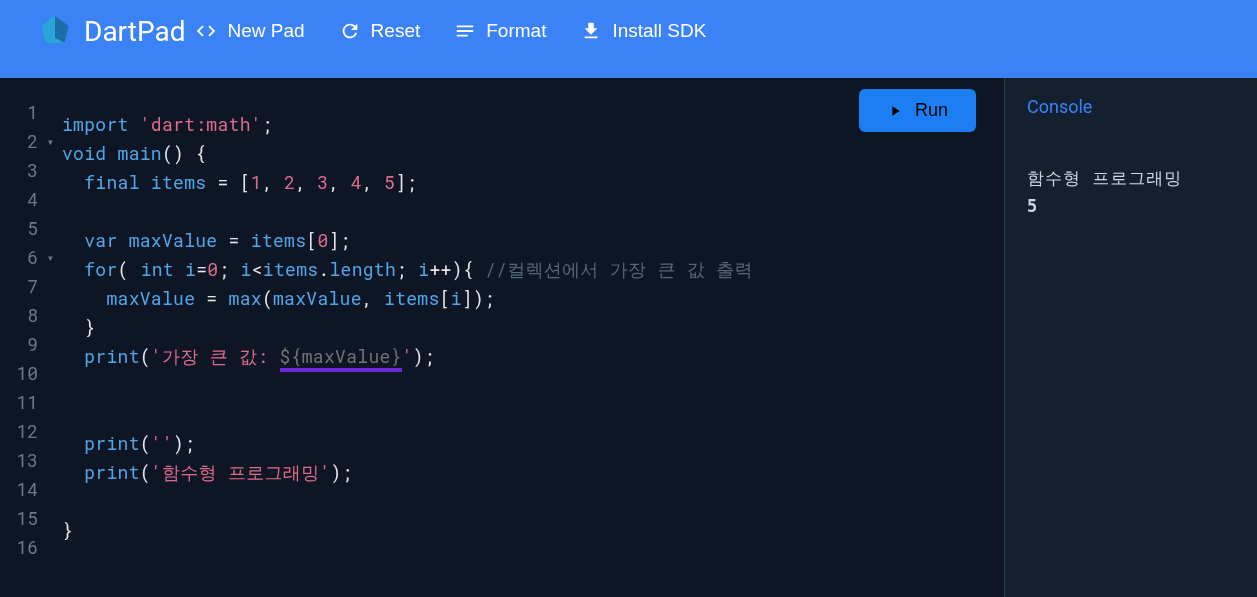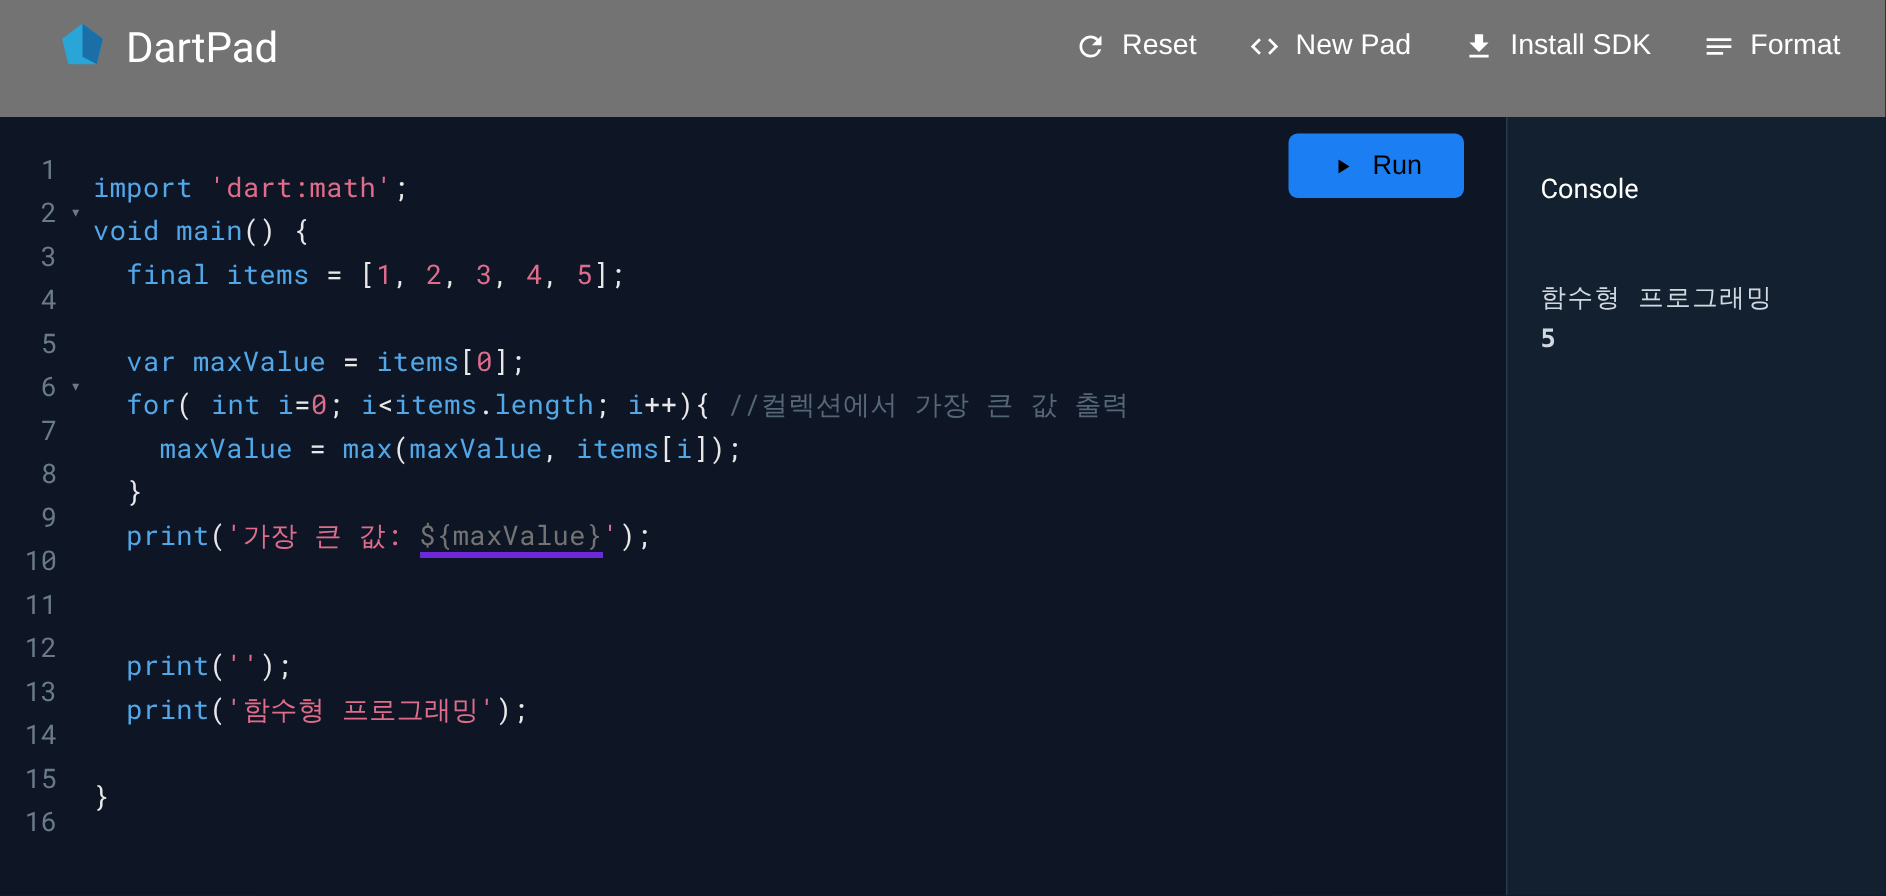--- a/index.html
+++ b/index.html
@@ -5,26 +5,26 @@
     * { margin: 0; padding: 0; box-sizing: border-box; }
     body {
       font-family: -apple-system, BlinkMacSystemFont, "Segoe UI", Roboto, sans-serif;
       background: #1c2834;
       color: #e0e0e0;
       width: 1257px;
       height: 597px;
       overflow: hidden;
     }
     .header {
-      background: #737373;
+      background: #3b82f6;
       height: 78px;
       display: flex;
       align-items: center;
       padding: 0 20px 16px 38px;
-      justify-content: space-between;
+      justify-content: flex-start;
     }
     .logo-section {
       display: flex;
       align-items: center;
       gap: 12px;
     }
     .logo-icon {
       width: 34px;
       height: 34px;
     }
@@ -135,24 +135,23 @@
       height: 16px;
       fill: #000;
     }
     .console-section {
       width: 253px;
       background: #12202f;
       border-left: 1px solid #2a3a4a;
       padding: 18px 22px;
     }
     .console-title {
-      color: #ffffff;
+      color: #3b82f6;
       font-size: 18px;
       margin-bottom: 22px;
-      margin-top: 20px;
     }
     .console-output {
       font-family: "Consolas", monospace;
       font-size: 17px;
       color: #d0d8e0;
       letter-spacing: 1px;
     }
     .console-line {
       margin-bottom: 6px;
       white-space: pre-wrap;
@@ -171,41 +170,41 @@
   <div class="logo-section">
     <svg class="logo-icon" viewBox="0 0 100 100">
       <polygon points="50,5 90,35 78,85 22,85 10,35" fill="#2aa5d8"></polygon>
       <polygon points="50,5 90,35 78,85 50,70" fill="#1a6fa8"></polygon>
     </svg>
     <span class="logo-text">DartPad</span>
   </div>
   <div class="toolbar">
     <button class="toolbar-btn">
       <svg viewBox="0 0 24 24">
+          <path d="M9.4 16.6L4.8 12l4.6-4.6L8 6l-6 6 6 6 1.4-1.4zm5.2 0l4.6-4.6-4.6-4.6L16 6l6 6-6 6-1.4-1.4z"></path>
+        </svg>
+      <span>New Pad</span>
+    </button>
+    <button class="toolbar-btn">
+      <svg viewBox="0 0 24 24">
           <path d="M17.65 6.35A7.958 7.958 0 0 0 12 4c-4.42 0-8 3.58-8 8s3.58 8 8 8c3.73 0 6.84-2.55 7.73-6h-2.08A5.99 5.99 0 0 1 12 18c-3.31 0-6-2.69-6-6s2.69-6 6-6c1.66 0 3.14.69 4.22 1.78L13 11h7V4l-2.35 2.35z"></path>
         </svg>
       <span>Reset</span>
     </button>
     <button class="toolbar-btn">
       <svg viewBox="0 0 24 24">
-          <path d="M9.4 16.6L4.8 12l4.6-4.6L8 6l-6 6 6 6 1.4-1.4zm5.2 0l4.6-4.6-4.6-4.6L16 6l6 6-6 6-1.4-1.4z"></path>
-        </svg>
-      <span>New Pad</span>
+          <path d="M3 6h18v2H3V6zm0 5h18v2H3v-2zm0 5h12v2H3v-2z"></path>
+        </svg>
+      <span>Format</span>
     </button>
     <button class="toolbar-btn">
       <svg viewBox="0 0 24 24">
           <path d="M19 9h-4V3H9v6H5l7 7 7-7zM5 18v2h14v-2H5z"></path>
         </svg>
       <span>Install SDK</span>
-    </button>
-    <button class="toolbar-btn">
-      <svg viewBox="0 0 24 24">
-          <path d="M3 6h18v2H3V6zm0 5h18v2H3v-2zm0 5h12v2H3v-2z"></path>
-        </svg>
-      <span>Format</span>
     </button>
   </div>
 </div>
 
 <div class="main">
   <div class="editor-section">
     <div class="gutter">
         <div class="line-number">1</div>
         <div class="line-number fold-marker">2</div>
         <div class="line-number">3</div>

